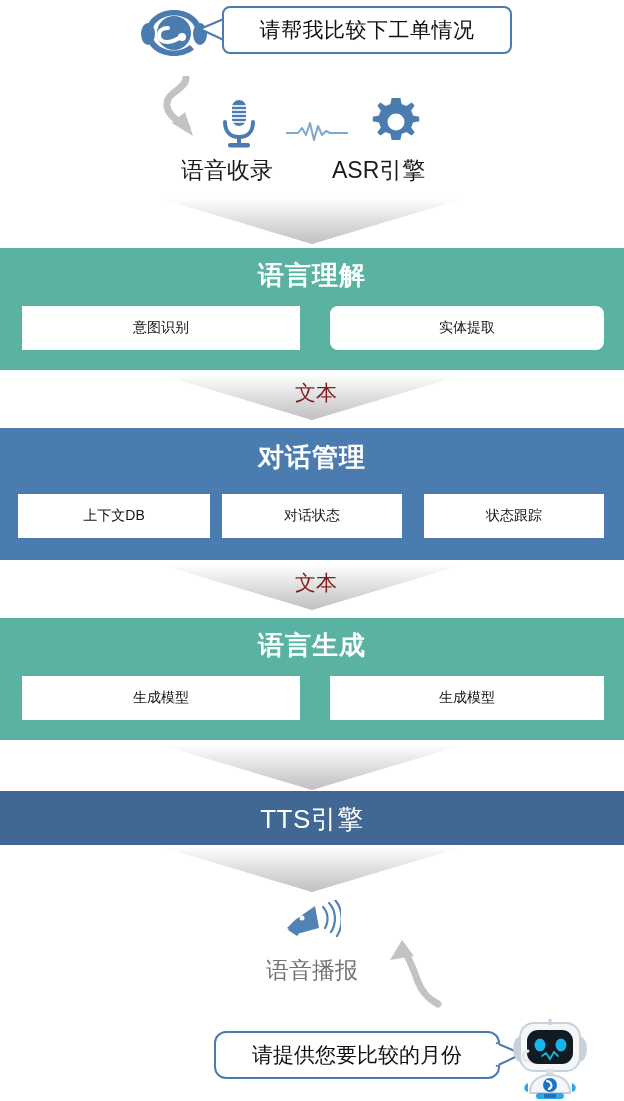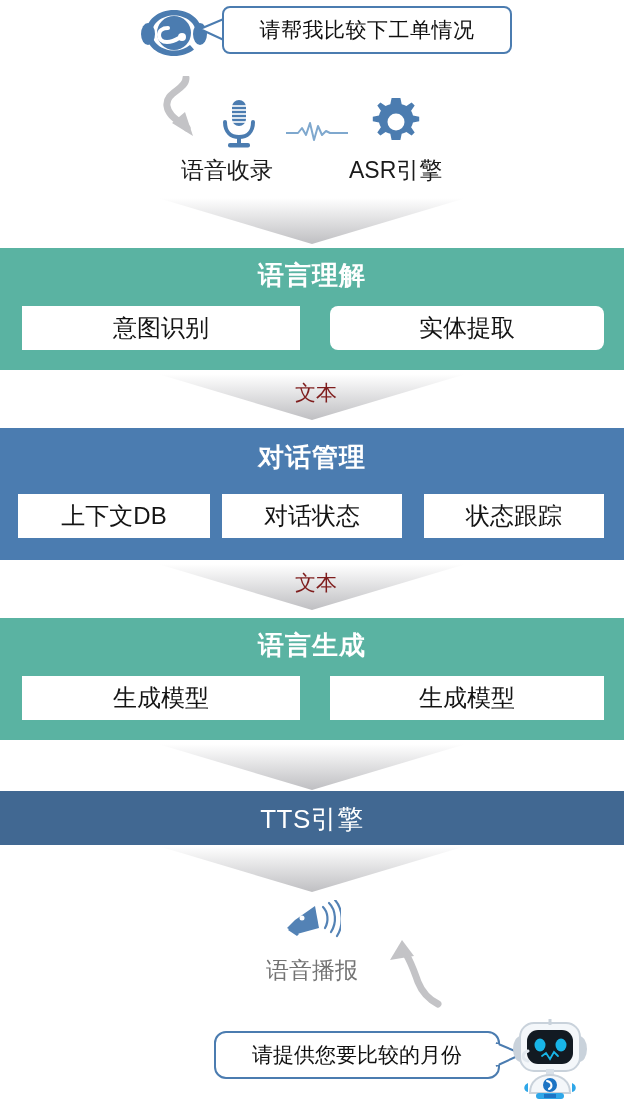--- a/index.html
+++ b/index.html
@@ -90,21 +90,21 @@
     height: 48px;
   }
   .cap-label {
     position: absolute;
     top: 155px;
     font-size: 23px;
     color: #1a1a1a;
     white-space: nowrap;
   }
   .cap-label.l1 { left: 181px; }
-  .cap-label.l2 { left: 349px; }
+  .cap-label.l2 { left: 332px; }
 
   
   .chevron {
     position: absolute;
     left: 158px;
     width: 308px;
     height: 46px;
   }
   .chevron-label {
     position: absolute;
@@ -145,21 +145,21 @@
 
   .subbox {
     position: absolute;
     background: #ffffff;
     display: flex;
     align-items: center;
     justify-content: center;
     box-sizing: border-box;
   }
   .subbox span {
-    font-size: 24px;
+    font-size: 14px;
     color: #141414;
     white-space: nowrap;
   }
 
   
   .speaker-icon {
     position: absolute;
     left: 285px;
     top: 900px;
     width: 56px;

